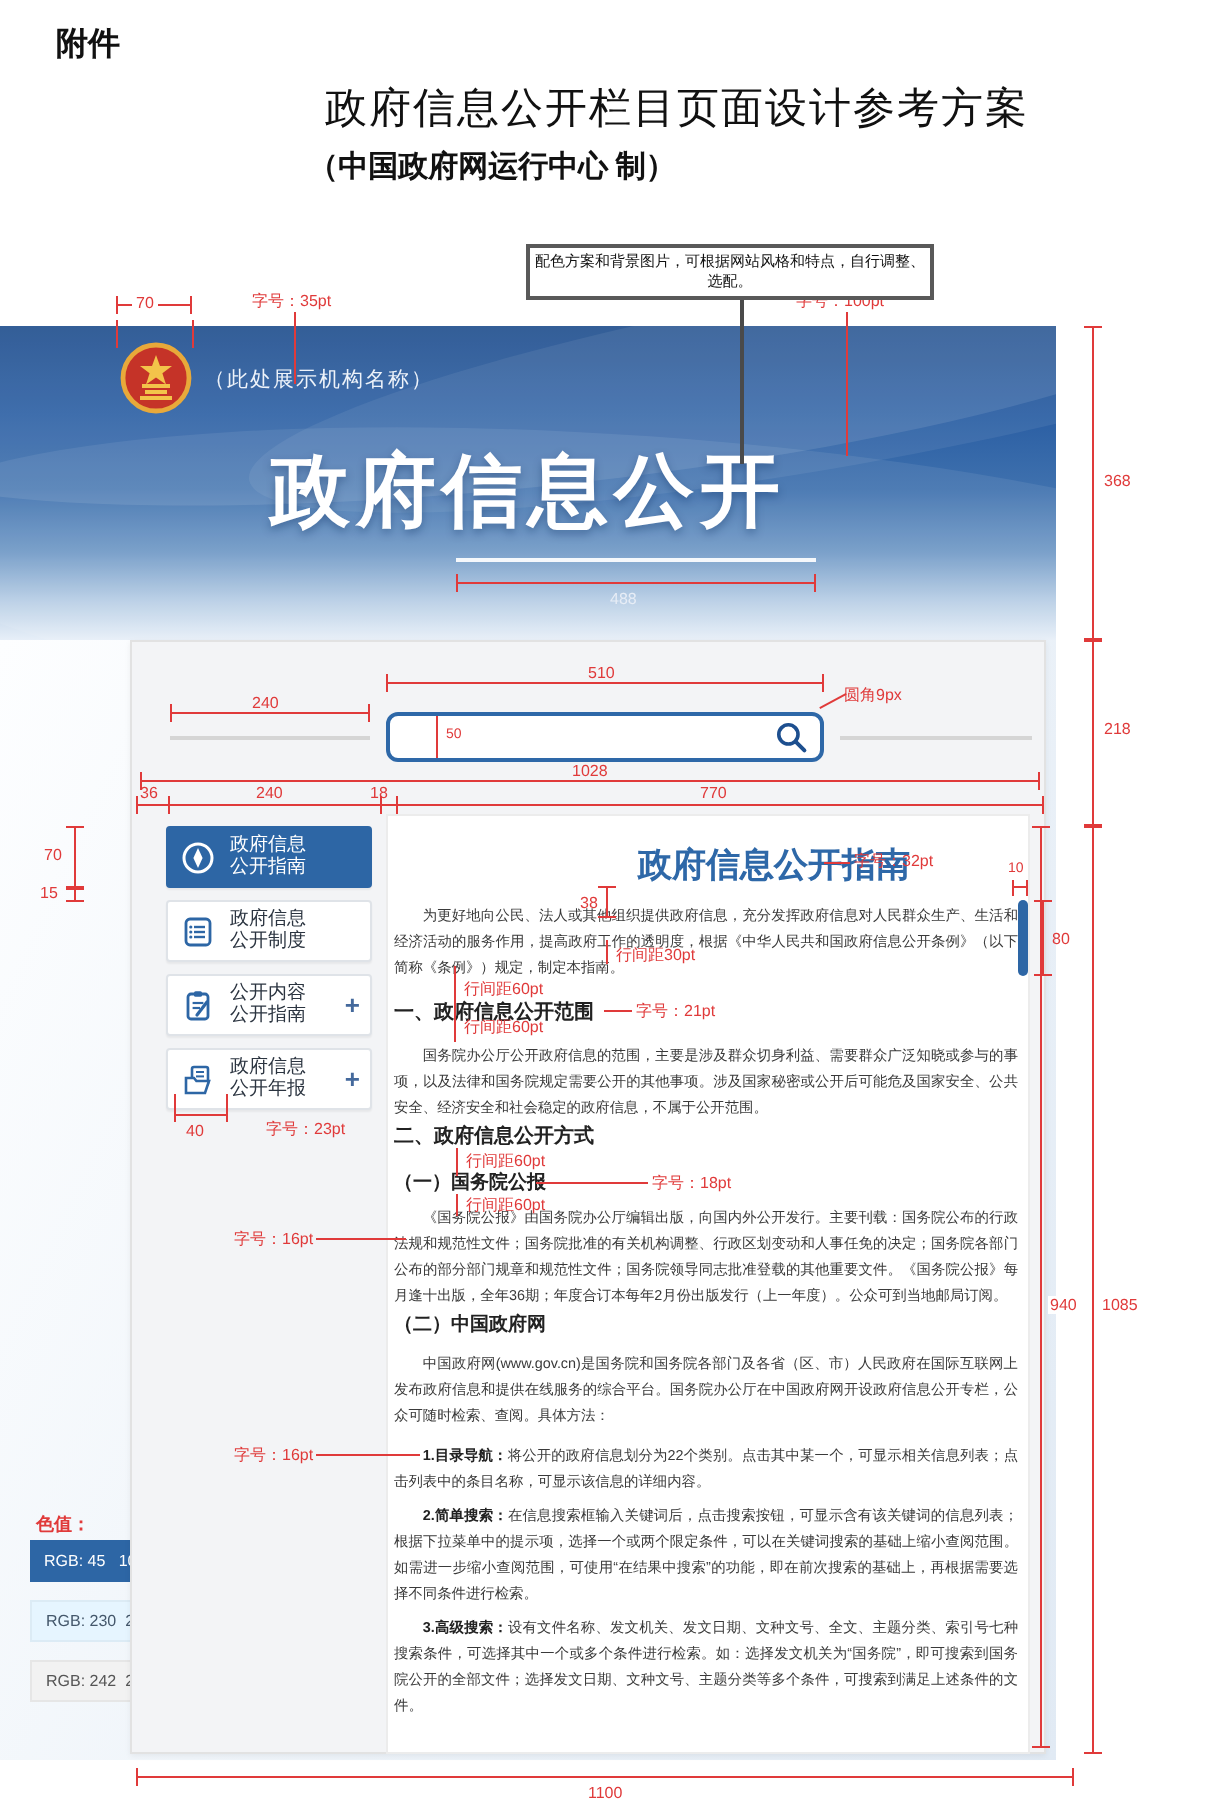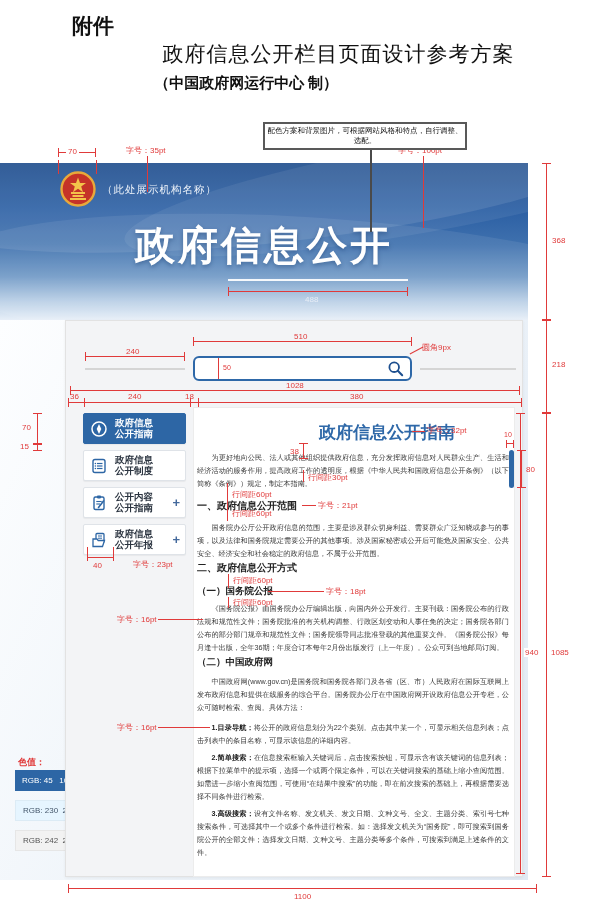--- a/index.html
+++ b/index.html
@@ -39,21 +39,21 @@
   
   #search-box{position:absolute;left:193px;top:356px;width:219px;height:25px;box-sizing:border-box;
        border:2px solid #2e68a8;border-radius:6px;background:#fff;z-index:3;}
   #search-input{position:absolute;left:2px;top:2px;width:180px;height:17px;border:none;outline:none;background:transparent;}
   .grayline{position:absolute;height:2px;background:#d5d5d5;z-index:2;}
   
   .mitem{position:absolute;left:83px;width:103px;height:31px;display:flex;align-items:center;
        background:#fff;border:1px solid #dfe3e8;border-radius:2px;box-sizing:border-box;
        box-shadow:0 1px 1px rgba(0,0,0,.05);z-index:3;cursor:pointer;}
   .mitem .mi-icon{width:20px;margin-left:6px;flex:none;display:flex;}
-  .mitem .mi-label{margin-left:5px;font-size:9.5px;font-weight:bold;line-height:10.5px;color:#2b3440;text-align:right;}
+  .mitem .mi-label{margin-left:5px;font-size:9.5px;font-weight:normal;line-height:10.5px;color:#2b3440;text-align:right;}
   .mitem.active{background:#2d66a5;border-color:#2d66a5;}
   .mitem.active .mi-label{color:#fff;}
   .mi-plus{position:absolute;right:5px;top:8px;font-size:13px;line-height:13px;color:#44699c;font-weight:bold;}
   
   .para{position:absolute;left:197px;width:312px;font-size:7.2px;line-height:13px;color:#3a3a3a;
        text-align:justify;text-indent:2em;z-index:4;}
   .sect{position:absolute;left:197px;font-weight:bold;color:#222;z-index:4;}
   #content-title{position:absolute;left:195px;top:421px;width:384px;text-align:center;
        font-size:17px;font-weight:bold;color:#2e68a8;z-index:4;}
   .blead{font-weight:bold;color:#222;}
@@ -70,21 +70,21 @@
   #callout{position:absolute;left:263px;top:122px;width:200px;padding:2px 0;border:2px solid #595959;
        background:#fff;font-size:7.5px;text-align:center;color:#111;z-index:10;}
   #callout-line{position:absolute;left:370px;top:139px;width:2px;height:93px;background:#4a4a4a;z-index:9;}
   .bgw{background:#fff;padding:0 2px;}
 </style>
 </head>
 <body>
 
 <div id="stage">
 
-  <div class="abs doc-serif" style="left:28px;top:12px;font-size:21px;font-weight:bold;margin-left:44px;">附件</div>
+  <div class="abs doc-serif" style="left:28px;top:12px;font-size:16px;font-weight:bold;">附件</div>
   <div class="abs doc-serif" style="left:0;top:40px;width:605px;text-align:center;font-size:21px;font-weight:normal;letter-spacing:1px;padding-left:36px;">政府信息公开栏目页面设计参考方案</div>
   <div class="abs doc-serif" style="left:0;top:74px;width:492px;text-align:center;font-size:15px;font-weight:bold;">（中国政府网运行中心 制）</div>
 
   <div id="callout">配色方案和背景图片，可根据网站风格和特点，自行调整、选配。</div>
   <div id="callout-line"></div>
 
   <div class="dimh" style="left:58px;top:152px;width:38px;"></div>
   <div class="dlabel bgw" style="left:66px;top:147px;">70</div>
   <div class="rline" style="left:58px;top:160px;width:1px;height:14px;"></div>
   <div class="rline" style="left:96px;top:160px;width:1px;height:14px;"></div>
@@ -136,21 +136,21 @@
   <div class="dimh" style="left:70px;top:390px;width:450px;"></div>
   <div class="dlabel" style="left:286px;top:381px;">1028</div>
 
   <div class="dimh" style="left:68px;top:402px;width:454px;"></div>
   <div class="rline" style="left:84px;top:398px;width:1px;height:9px;"></div>
   <div class="rline" style="left:190px;top:398px;width:1px;height:9px;"></div>
   <div class="rline" style="left:198px;top:398px;width:1px;height:9px;"></div>
   <div class="dlabel" style="left:70px;top:392px;">36</div>
   <div class="dlabel" style="left:128px;top:392px;">240</div>
   <div class="dlabel" style="left:185px;top:392px;">18</div>
-  <div class="dlabel" style="left:350px;top:392px;">380</div>
+  <div class="dlabel" style="left:350px;top:392px;">770</div>
 
   <div class="mitem active" style="top:413px;">
     <span class="mi-icon">
       <svg width="18" height="18" viewBox="0 0 18 18">
           <circle cx="9" cy="9" r="7" fill="none" stroke="#fff" stroke-width="1.5"></circle>
           <polygon points="9,4 11.3,9 9,14 6.7,9" fill="#fff"></polygon>
         </svg>
     </span>
     <span class="mi-label"><span>政府信息</span><br>
       <span>公开指南</span></span>

